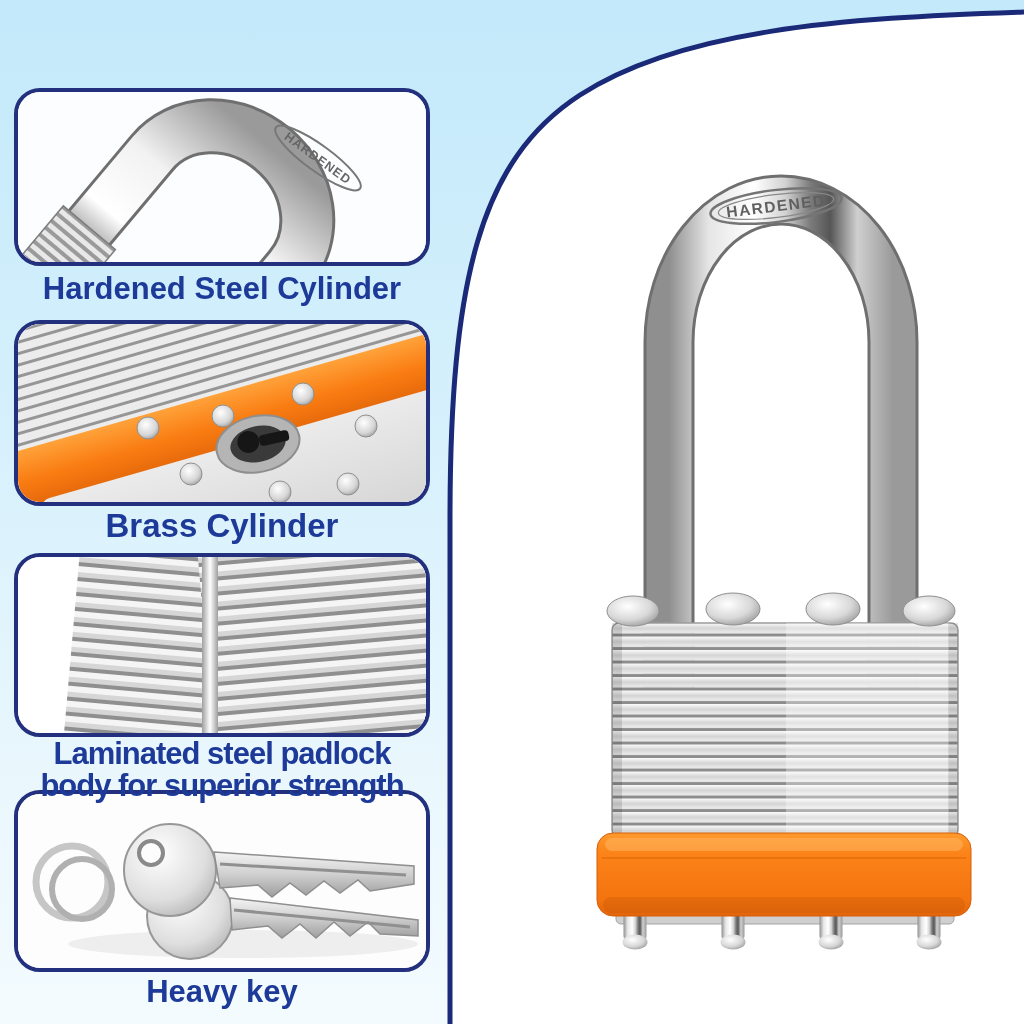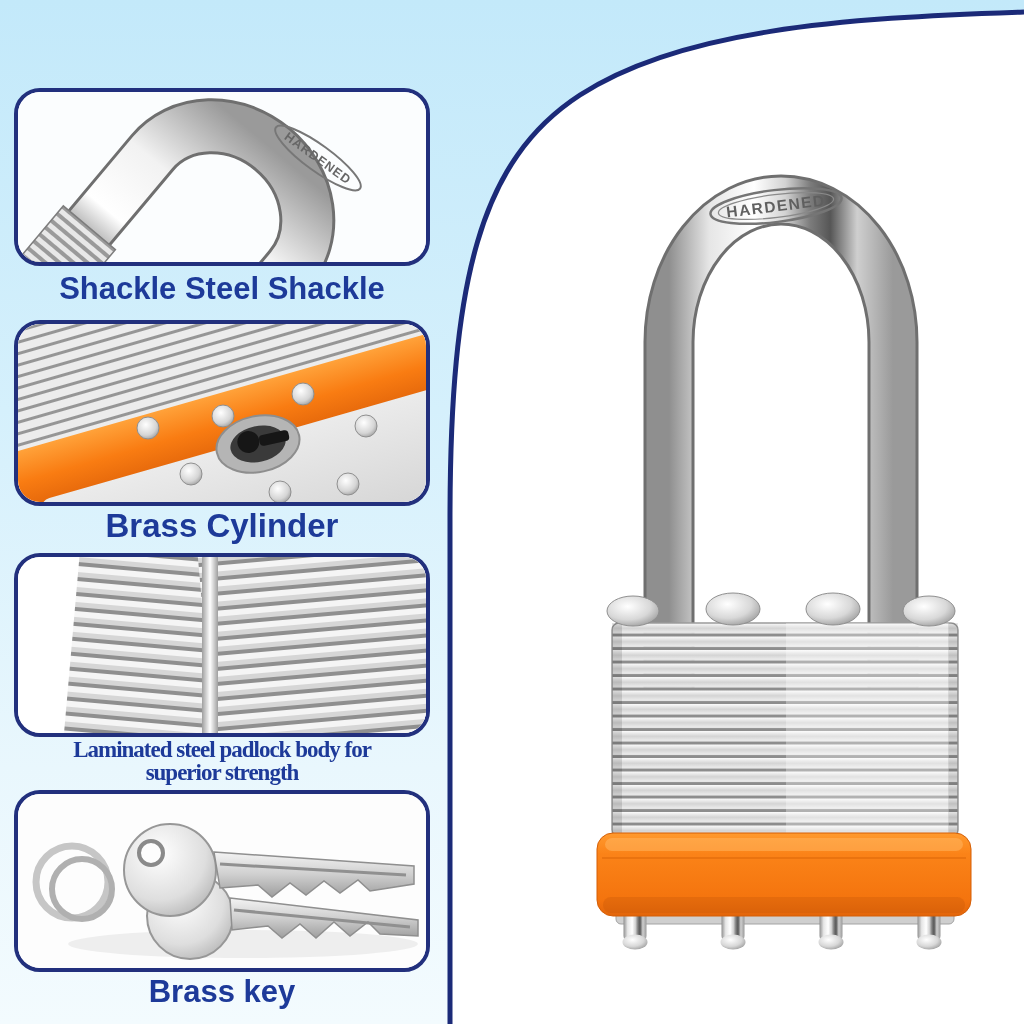--- a/index.html
+++ b/index.html
@@ -22,21 +22,21 @@
   #card-shackle{top:88px;height:178px;}
   #card-cylinder{top:320px;height:186px;}
   #card-body{top:553px;height:184px;}
   #card-key{top:790px;height:182px;}
   .card svg{display:block;width:100%;height:100%;}
   .feature-label{
     position:absolute;z-index:5;text-align:center;font-weight:bold;color:#1d3a99;
   }
   #label-shackle{left:0;top:271px;width:444px;font-size:31px;}
   #label-cylinder{left:0;top:507px;width:444px;font-size:33px;}
-  #label-body{left:35px;top:738px;width:374px;font-size:23px;line-height:1.02;letter-spacing:-1px;font-family:Liberation Serif, serif;}
+  #label-body{left:35px;top:738px;width:374px;font-size:31px;line-height:1.02;letter-spacing:-1px;}
   #label-key{left:0;top:974px;width:444px;font-size:31px;}
 </style>
 </head>
 <body>
 
 <div class="stage">
 
   <svg class="layer" viewBox="0 0 1024 1024">
     <defs>
       <linearGradient id="ct" x1="0" y1="0" x2="1" y2="0">
@@ -136,21 +136,21 @@
         <path d="M 80 330 L 80 70 A 90 80 0 0 1 260 70 L 260 330" fill="none" stroke="#6f6f6f" stroke-width="56"></path>
         <path d="M 80 330 L 80 70 A 90 80 0 0 1 260 70 L 260 330" fill="none" stroke="url(#c1t)" stroke-width="50"></path>
         <rect x="46" y="168" width="68" height="80" fill="url(#c1r)" stroke="#7d7d7d" stroke-width="1.5"></rect>
       </g>
       <g transform="translate(300 66) rotate(36)">
         <ellipse cx="0" cy="0" rx="52" ry="13" fill="none" stroke="#777777" stroke-width="2"></ellipse>
         <text x="0" y="4.5" text-anchor="middle" font-family="Liberation Sans, sans-serif" font-size="12.5" font-weight="bold" letter-spacing="1" fill="#666666">HARDENED</text>
       </g>
     </svg>
   </div>
-  <div class="feature-label" id="label-shackle">Shackle Steel Shackle</div>
+  <div class="feature-label" id="label-shackle">Hardened Steel Cylinder</div>
 
   <div class="card" id="card-cylinder">
     <svg viewBox="0 0 408 178" preserveAspectRatio="xMidYMid slice">
       <defs>
         <pattern id="c2lam" width="20" height="11" patternUnits="userSpaceOnUse">
           <rect width="20" height="8" fill="#ececec"></rect>
             <rect y="8" width="20" height="3" fill="#969696"></rect>
         </pattern>
         <linearGradient id="c2or" x1="0" y1="0" x2="0" y2="1">
           <stop offset="0" stop-color="#ffa23a"></stop>
@@ -241,15 +241,15 @@
 
       <g>
         <circle cx="152" cy="76" r="46" fill="url(#c4h)" stroke="#979797" stroke-width="2"></circle>
         <circle cx="133" cy="59" r="12" fill="#fdfdfd" stroke="#8a8a8a" stroke-width="4"></circle>
         <path d="M 196 58 L 396 72 L 396 90 L 352 97 L 340 86 L 322 99 L 306 87 L 288 101 L 272 89 L 254 103 L 240 91 L 202 94 Z" fill="url(#c4b)" stroke="#8f8f8f" stroke-width="1.5"></path>
         <path d="M 202 70 L 388 81" stroke="#909090" stroke-width="3" fill="none"></path>
       </g>
       <circle cx="64" cy="95" r="30" fill="none" stroke="#b0b0b0" stroke-width="6"></circle>
     </svg>
   </div>
-  <div class="feature-label" id="label-key">Brass key</div>
+  <div class="feature-label" id="label-key">Heavy key</div>
 
 </div>
 
 </body></html>

